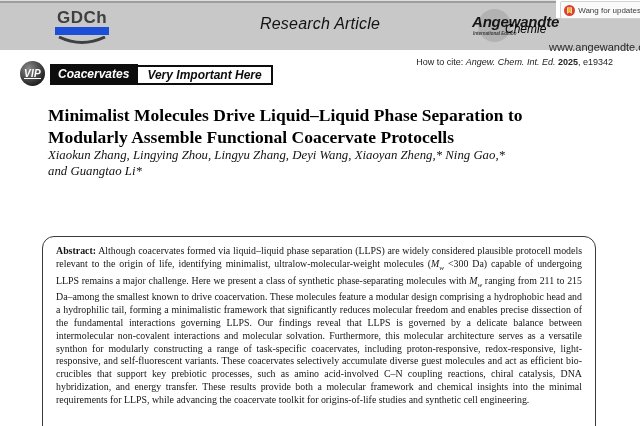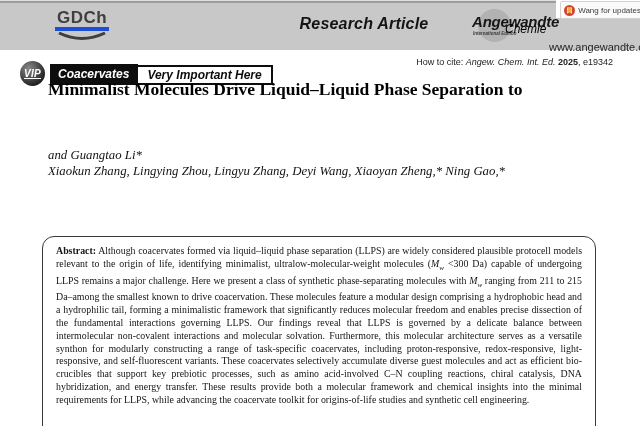--- a/index.html
+++ b/index.html
@@ -5,24 +5,24 @@
   html,body{margin:0;padding:0;}
   body{background:#ffffff;font-family:"Liberation Sans",sans-serif;}
   .page{position:relative;width:640px;height:426px;background:#ffffff;overflow:hidden;}
 
   
   .header{position:absolute;top:0;left:0;width:640px;height:50px;background:#c8c8c8;}
   .header::before{content:"";position:absolute;top:0;left:0;width:100%;height:1px;background:#dedede;}
   .header::after{content:"";position:absolute;top:1px;left:0;width:100%;height:2px;background:#9d9d9d;}
 
   .gdch{position:absolute;left:55px;top:9px;text-align:center;color:#3f3f3f;}
-  .gdch .gdch-text{font-size:17px;font-weight:bold;letter-spacing:0.5px;border-bottom:4px solid #1d4ed8;padding:0 2px 1px 2px;display:inline-block;line-height:1;}
+  .gdch .gdch-text{font-size:17px;font-weight:bold;letter-spacing:0.5px;border-bottom:8px solid #1d4ed8;padding:0 2px 1px 2px;display:inline-block;line-height:1;}
   .gdch svg{display:block;margin:1px auto 0 auto;}
 
-  .header-title{position:absolute;top:15px;left:50%;transform:translateX(-50%);font-size:16px;font-weight:bold;font-style:italic;color:#141414;letter-spacing:0.2px;margin-left:44px;}
+  .header-title{position:absolute;top:15px;left:50%;transform:translateX(-50%);font-size:16px;font-weight:normal;font-style:italic;color:#141414;letter-spacing:0.2px;}
 
   
   .ang{position:absolute;left:470px;top:9px;width:130px;height:40px;}
   .ang-circle{position:absolute;left:8px;top:0px;width:33px;height:33px;border-radius:50%;background:#b2b2b2;}
   .ang-name{position:absolute;left:2px;top:4px;font-size:15px;font-weight:bold;font-style:italic;color:#161616;letter-spacing:-0.2px;}
   .ang-edition{position:absolute;left:3px;top:22px;font-size:4.5px;font-weight:bold;font-style:italic;color:#3a3a3a;}
   .ang-chemie{position:absolute;left:35px;top:13px;font-size:12px;font-style:italic;color:#000000;}
   .ang-web{position:absolute;left:41px;top:32px;font-size:11px;color:#262626;margin-left:38px;}
 
   
@@ -37,21 +37,21 @@
   .badge-topic{background:#0d0d0d;color:#ffffff;font-size:12px;font-weight:bold;font-style:italic;padding:3px 9px 4px 8px;display:flex;align-items:center;}
   .badge-vipfull{background:#ffffff;border:2px solid #0d0d0d;border-left:none;color:#0d0d0d;font-size:12px;font-weight:bold;font-style:italic;padding:1px 9px;display:flex;align-items:center;}
 
   
   .citation{position:absolute;right:27px;top:57px;font-size:9px;line-height:11px;color:#222222;}
   .seg-italic{font-style:italic;}
   .seg-bold{font-weight:bold;}
   .seg-sub{font-style:italic;vertical-align:sub;font-size:0.72em;}
 
   
-  .article-title{position:absolute;left:48px;top:79px;width:545px;font-family:"Liberation Serif",serif;font-size:17.5px;font-weight:bold;line-height:21.5px;color:#000000;}
+  .article-title{position:absolute;left:48px;top:105px;width:545px;font-family:"Liberation Serif",serif;font-size:17.5px;font-weight:bold;line-height:21.5px;color:#000000;}
   .authors{position:absolute;left:48px;top:148px;width:545px;font-family:"Liberation Serif",serif;font-style:italic;font-size:12.8px;line-height:15.5px;color:#111111;}
 
   .abstract-box{position:absolute;left:42px;top:200px;width:554px;height:231px;box-sizing:border-box;border:1.5px solid #3a3a3a;border-radius:12px;padding:8px 13px 0 13px;background:#ffffff;overflow:hidden;margin-top:36px;}
   .abstract-text{font-family:"Liberation Serif",serif;font-size:9.9px;line-height:12.8px;text-align:justify;color:#141414;}
 </style>
 </head>
 <body>
 
 <div class="page">
 
@@ -91,24 +91,25 @@
     <div class="badge-topic">Coacervates</div>
     <div class="badge-vipfull">Very Important Here</div>
   </div>
 
   <div class="citation">
     <div><span>How to cite: </span><span class="seg-italic">Angew. Chem. Int. Ed.</span><span> </span><span class="seg-bold">2025</span><span>, e19342</span></div>
   </div>
 
   <div class="article-title">
     <div>Minimalist Molecules Drive Liquid–Liquid Phase Separation to</div>
+    <div>Modularly Assemble Functional Coacervate Protocells</div>
   </div>
 
   <div class="authors">
+    <div>Xiaokun Zhang, Lingying Zhou, Lingyu Zhang, Deyi Wang, Xiaoyan Zheng,* Ning Gao,*</div>
     <div>and Guangtao Li*</div>
-    <div>Xiaokun Zhang, Lingying Zhou, Lingyu Zhang, Deyi Wang, Xiaoyan Zheng,* Ning Gao,*</div>
   </div>
 
   <div class="abstract-box">
     <div class="abstract-text"><span class="seg-bold">Abstract:</span><span> Although coacervates formed via liquid–liquid phase separation (LLPS) are widely considered plausible protocell models relevant to the origin of life, identifying minimalist, ultralow-molecular-weight molecules (</span><span class="seg-italic">M</span><span class="seg-sub">w</span><span> &lt;300 Da) capable of undergoing LLPS remains a major challenge. Here we present a class of synthetic phase-separating molecules with </span><span class="seg-italic">M</span><span class="seg-sub">w</span><span> ranging from 211 to 215 Da–among the smallest known to drive coacervation. These molecules feature a modular design comprising a hydrophobic head and a hydrophilic tail, forming a minimalistic framework that significantly reduces molecular freedom and enables precise dissection of the fundamental interactions governing LLPS. Our findings reveal that LLPS is governed by a delicate balance between intermolecular non-covalent interactions and molecular solvation. Furthermore, this molecular architecture serves as a versatile synthon for modularly constructing a range of task-specific coacervates, including proton-responsive, redox-responsive, light-responsive, and self-fluorescent variants. These coacervates selectively accumulate diverse guest molecules and act as efficient bio-crucibles that support key prebiotic processes, such as amino acid-involved C–N coupling reactions, chiral catalysis, DNA hybridization, and energy transfer. These results provide both a molecular framework and chemical insights into the minimal requirements for LLPS, while advancing the coacervate toolkit for origins-of-life studies and synthetic cell engineering.</span></div>
   </div>
 
 </div>
 
 </body></html>

